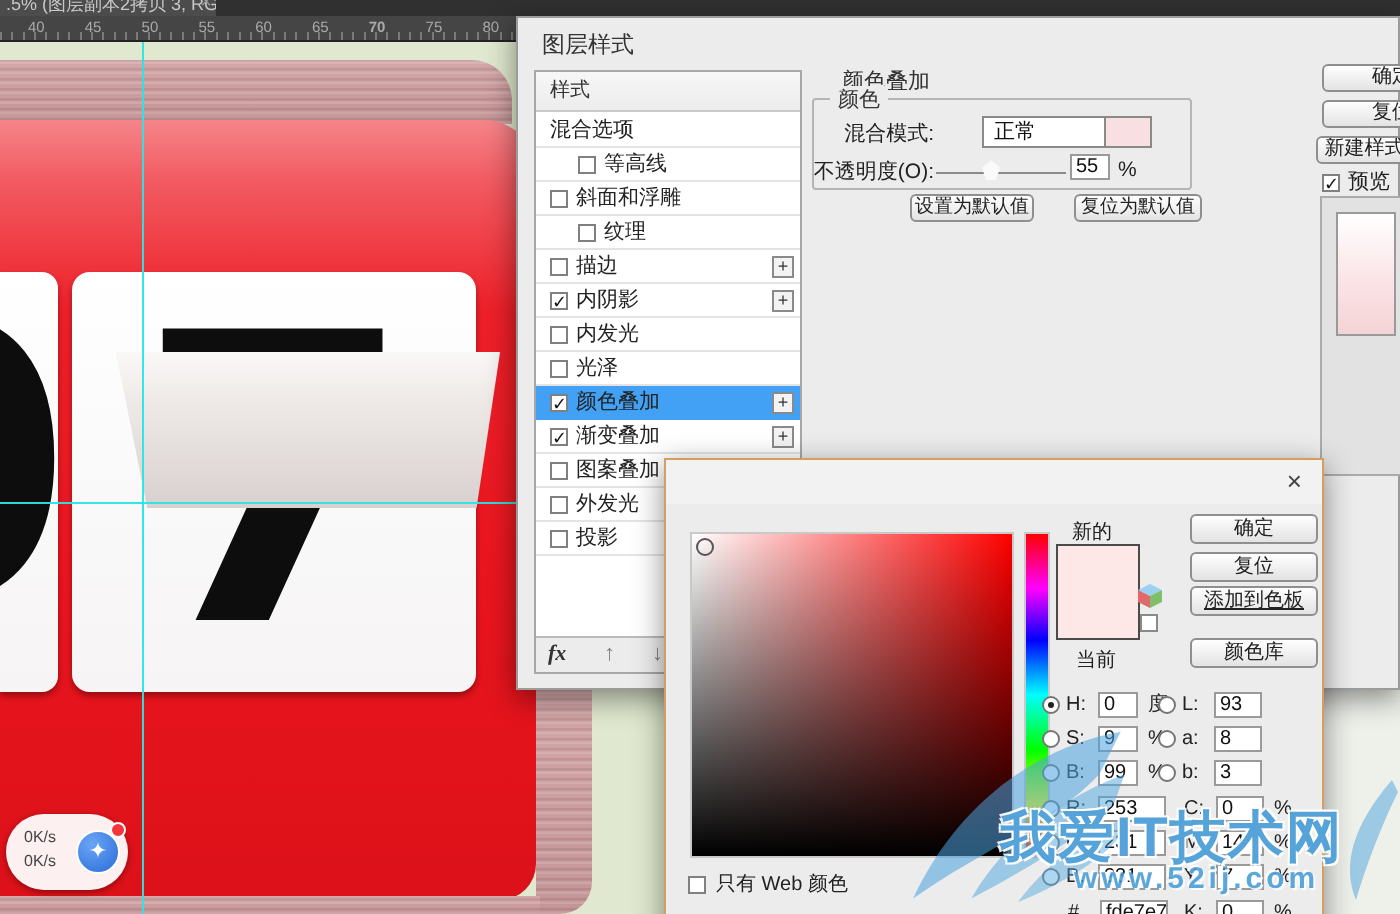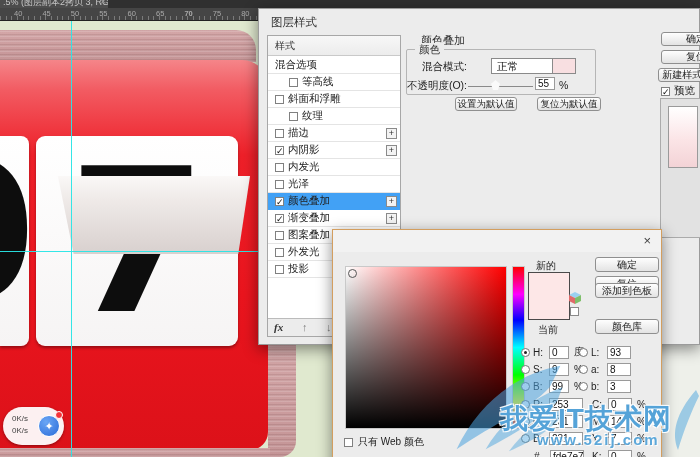--- a/index.html
+++ b/index.html
@@ -304,21 +304,21 @@
     <svg class="cube" viewBox="0 0 12 12">
       <polygon points="6,0 12,3 6,6 0,3" fill="#9ad1f0"></polygon>
       <polygon points="0,3 6,6 6,12 0,9" fill="#e06a6a"></polygon>
       <polygon points="12,3 6,6 6,12 12,9" fill="#7fbf6a"></polygon>
     </svg>
     <div class="mini-sw"></div>
 
     <div>
         <div class="btn cp-btn" style="top: 27px;">确定</div>
         <div class="btn cp-btn" style="top: 46px;">复位</div>
-        <div class="btn cp-btn" style="top: 53px;">添加到色板</div>
+        <div class="btn cp-btn" style="top: 63px; text-decoration: underline;">添加到色板</div>
         <div class="btn cp-btn" style="top: 89px;">颜色库</div>
       </div>
     <div>
         <div class="cprow" style="left: 188px; top: 115px;">
           <span class="rad on"></span>
           <span class="flbl">H:</span>
           <span class="ibox" style="width: 20px;">0</span>
           <span class="unit">度</span>
         </div>
         <div class="cprow" style="left: 188px; top: 132px;">

